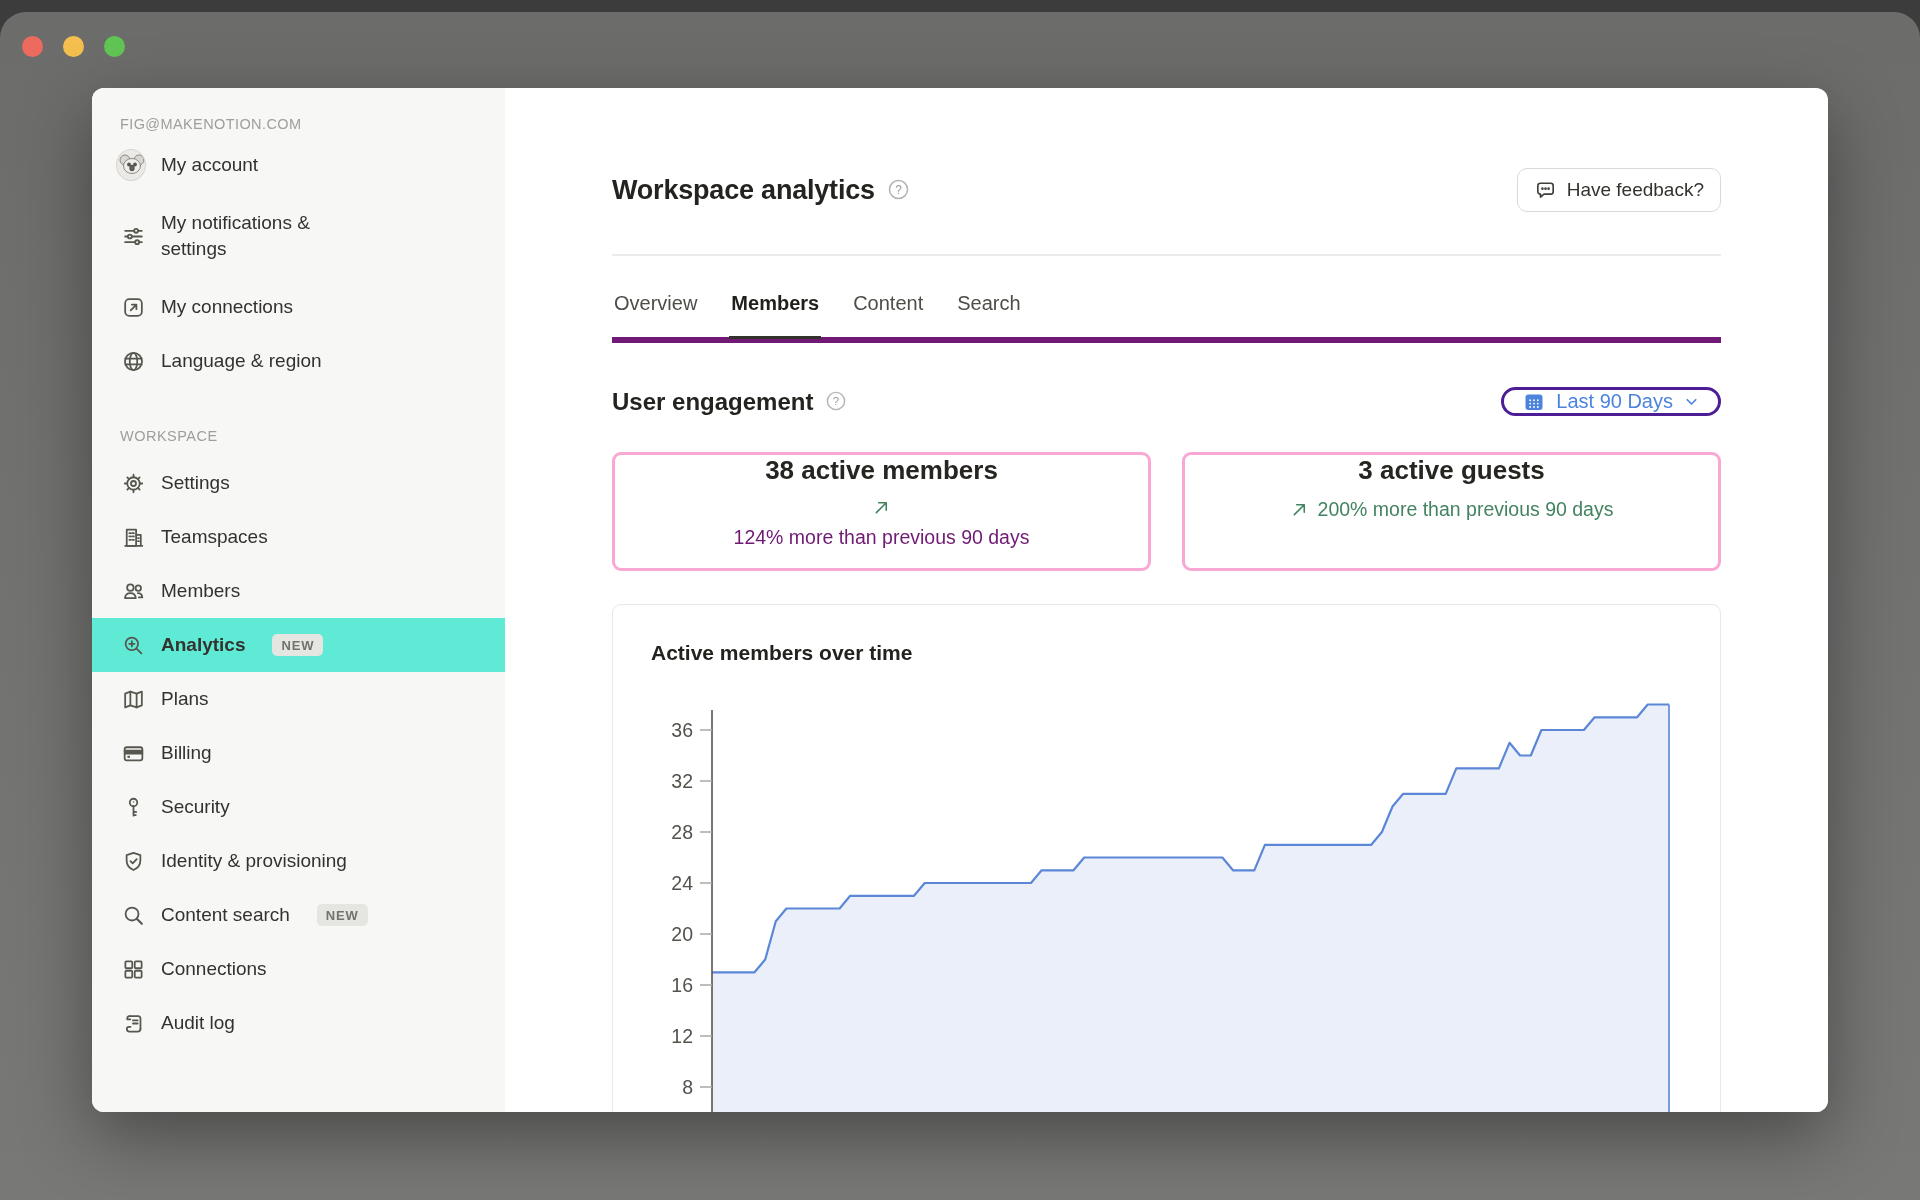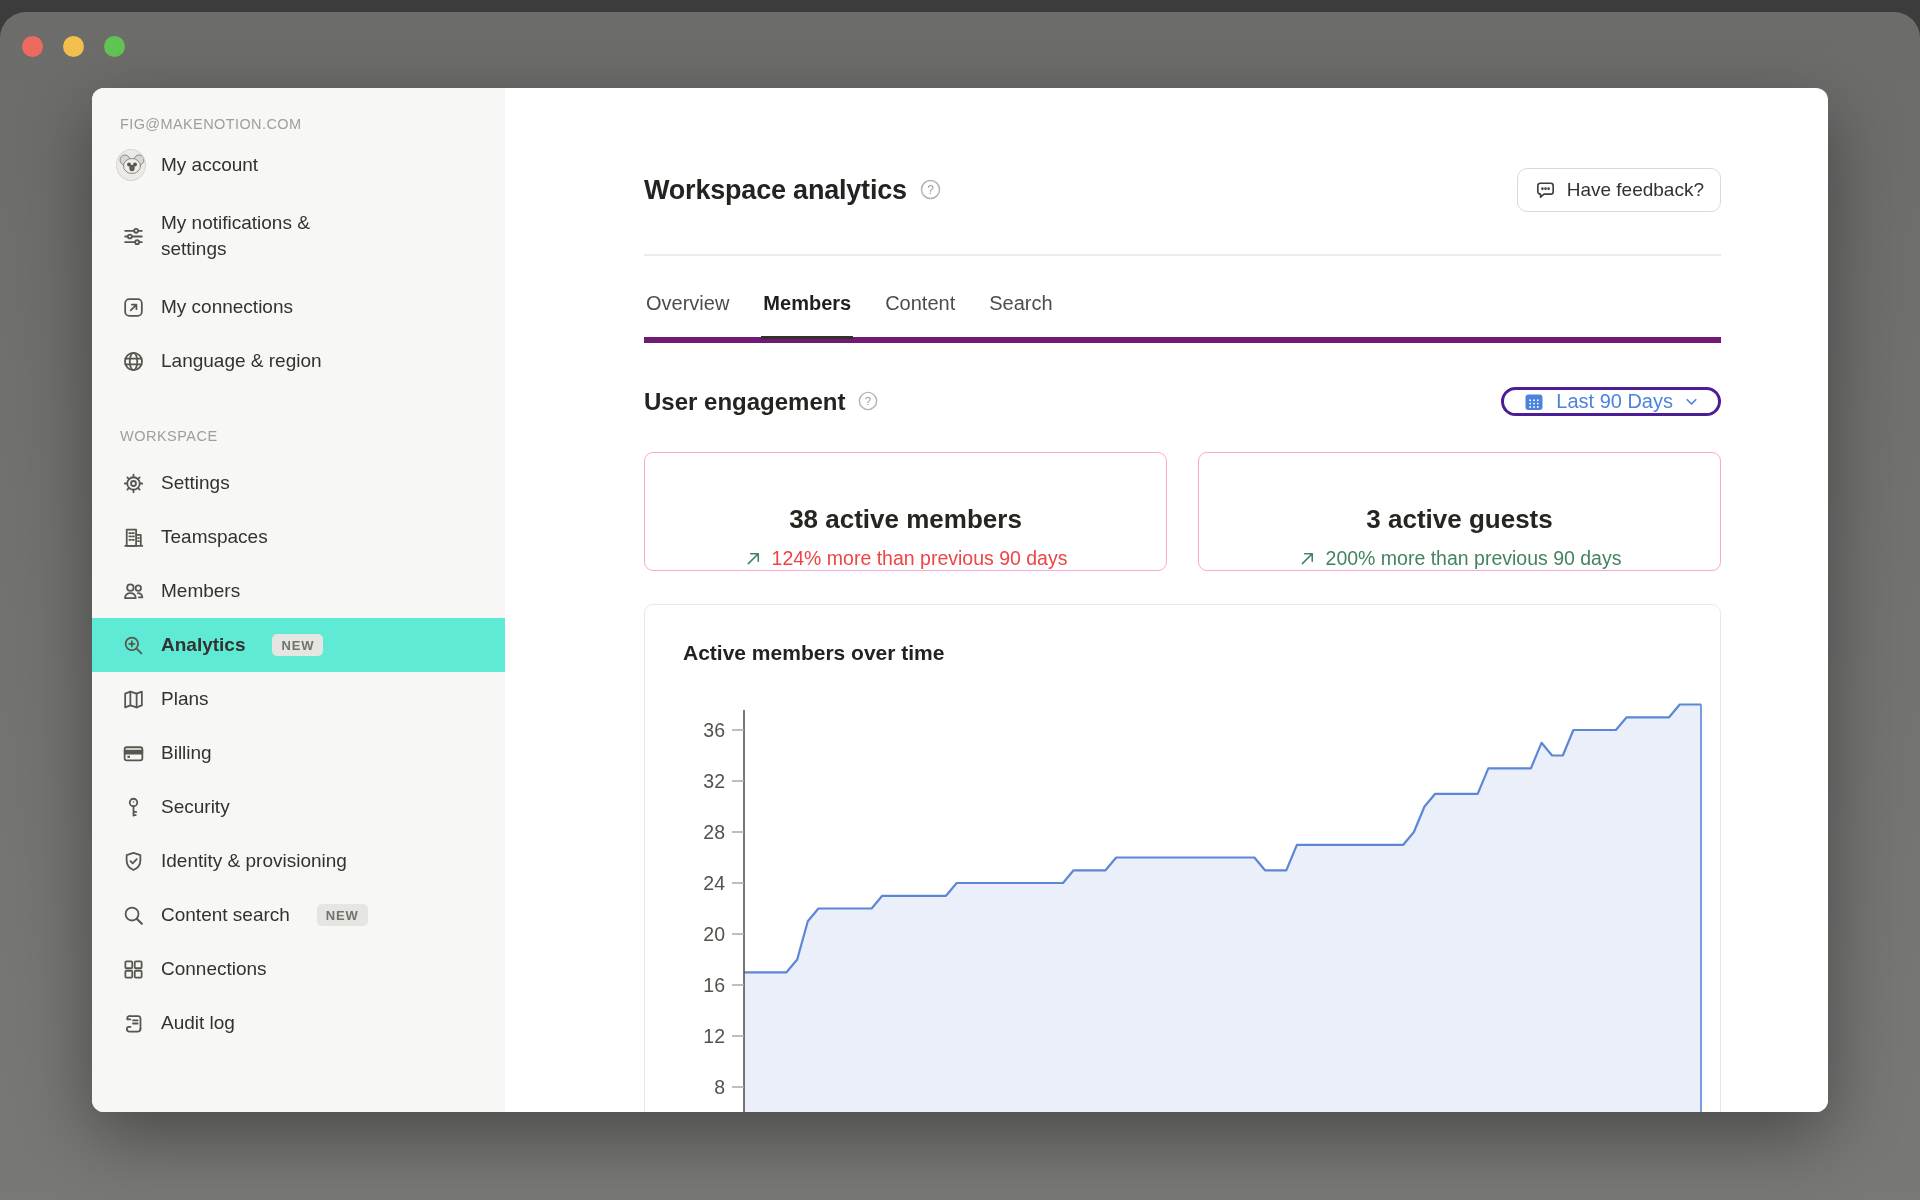--- a/index.html
+++ b/index.html
@@ -12,21 +12,21 @@
             border-radius:26px 26px 0 0; }
   .traffic { position:absolute; top:24px; left:22px; display:flex; gap:20px; }
   .light { width:21px; height:21px; border-radius:50%; }
   .light.red { background:#ed6a5e; }
   .light.yellow { background:#f4bf4f; }
   .light.green { background:#61c554; }
 
   
   .dialog { position:absolute; left:92px; top:88px; width:1736px; height:1024px;
             background:#fff; border-radius:12px; overflow:hidden; display:flex;
-            box-shadow:0 24px 70px rgba(0,0,0,.38);gap:32px; }
+            box-shadow:0 24px 70px rgba(0,0,0,.38); }
 
   
   .sidebar { width:413px; min-width:413px; background:#f7f7f5; height:100%; padding-top:22px; }
   .side-caption { padding:0 28px; height:28px; line-height:28px; font-size:14.5px; font-weight:500;
                   color:#9f9e9a; letter-spacing:.4px; }
   .side-row { display:flex; align-items:center; height:54px; padding:0 28px; gap:15px;
               font-size:19px; color:#34322e; cursor:pointer; }
   .side-row.two-line { height:88px; }
   .side-row.selected { background:#5eead4; font-weight:700; }
   .side-row .ic { width:26px; min-width:26px; height:26px; display:flex; align-items:center; justify-content:center; }
@@ -57,22 +57,22 @@
   .tab.active { color:#201f1b; font-weight:700; }
   .tab.active::after { content:""; position:absolute; left:0; right:0; bottom:-2px; height:3px; background:#33312c; }
 
   .section-row { margin-top:44px; display:flex; align-items:center; }
   .section-title { font-size:24px; font-weight:700; color:#24231f; }
   .range-pill { display:flex; align-items:center; gap:10px; border:3px solid #4c1d95; border-radius:24px;
                 height:29px; padding:0 18px; background:#fff; cursor:pointer;
                 font-size:20px; font-weight:500; }
 
   .stat-cards { margin-top:36px; display:flex; gap:31px; }
-  .stat-card { flex:1; height:119px; border:1px solid #f9a8d4; border-radius:9px;
-               display:flex; flex-direction:column; align-items:center; justify-content:flex-end; gap:12px; }
+  .stat-card { flex:1; height:119px; border:3px solid #f9a8d4; border-radius:9px;
+               display:flex; flex-direction:column; align-items:center; justify-content:flex-start; gap:12px; }
   .stat-value { font-size:26px; font-weight:700; color:#262520; }
   .stat-delta { display:flex; align-items:center; gap:9px; font-size:19.5px; }
   .stat-delta svg { stroke-width:2; fill:none; stroke-linecap:round; stroke-linejoin:round; }
 
   .chart-card { margin-top:33px; height:580px; border:1px solid #e8e8e5; border-radius:9px;
                 position:relative; overflow:hidden; }
   .chart-title { position:absolute; left:38px; top:36px; font-size:21px; font-weight:700; color:#23221e; }
   .chart-svg { position:absolute; left:0; top:0; }
 </style>
 </head>
@@ -322,21 +322,21 @@
         <span>Last 90 Days</span>
         <svg width="17" height="17" viewBox="0 0 24 24">
           <path d="M6 9.5l6 6 6-6" fill="none" stroke="#4c83dd" stroke-width="2.4" stroke-linecap="round" stroke-linejoin="round"></path>
         </svg>
       </button>
     </div>
 
     <div class="stat-cards">
       <div class="stat-card">
         <div class="stat-value">38 active members</div>
-        <div class="stat-delta" style="color: #ef4444;">
+        <div class="stat-delta" style="color: #701a75; flex-direction: column;">
           <svg width="19" height="19" viewBox="0 0 24 24" style="stroke: rgb(68, 131, 97);">
             <path d="M5.5 18.5 18 6 M8.5 6H18v9.5"></path>
           </svg>
           <span>124% more than previous 90 days</span>
         </div>
       </div>
       <div class="stat-card">
         <div class="stat-value">3 active guests</div>
         <div class="stat-delta" style="color: rgb(68, 131, 97);">
           <svg width="19" height="19" viewBox="0 0 24 24" style="stroke: rgb(68, 131, 97);">

